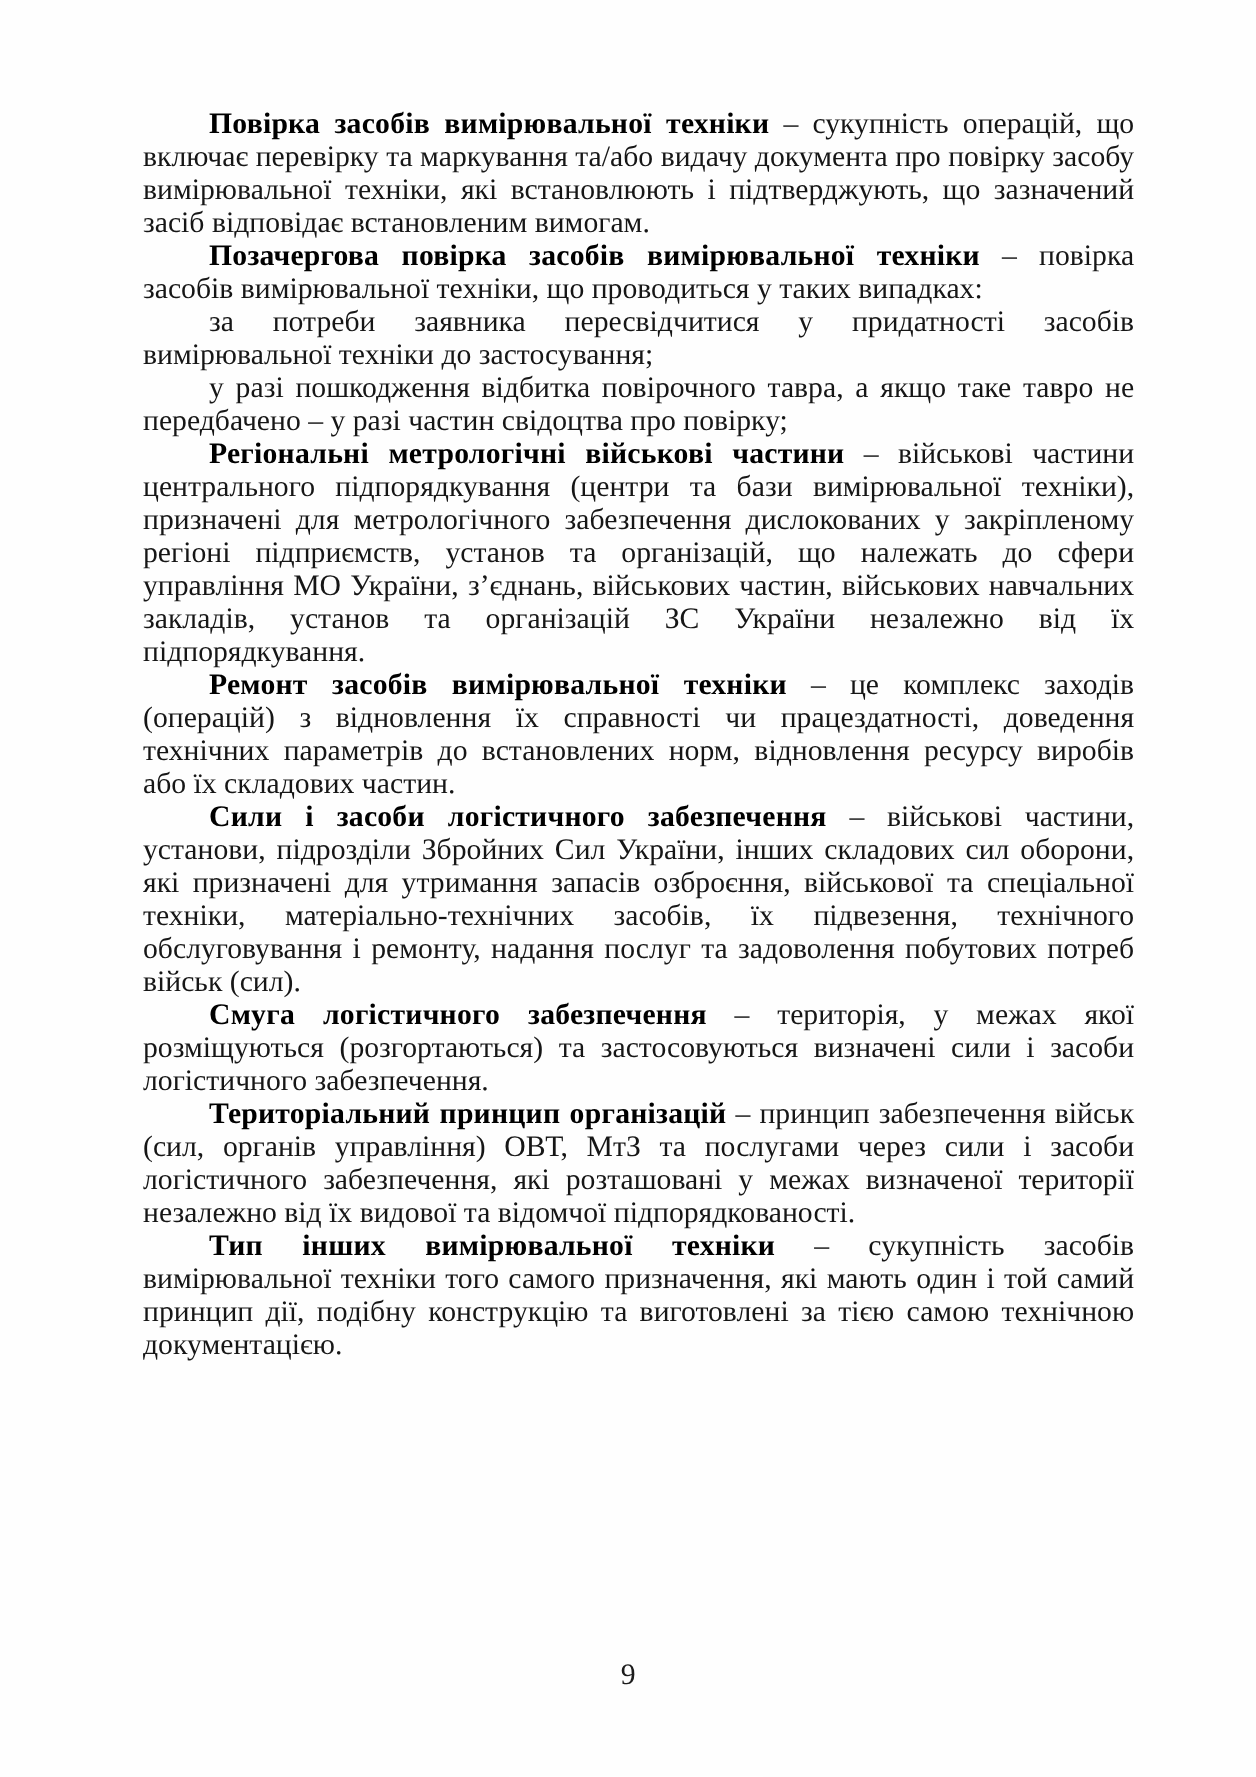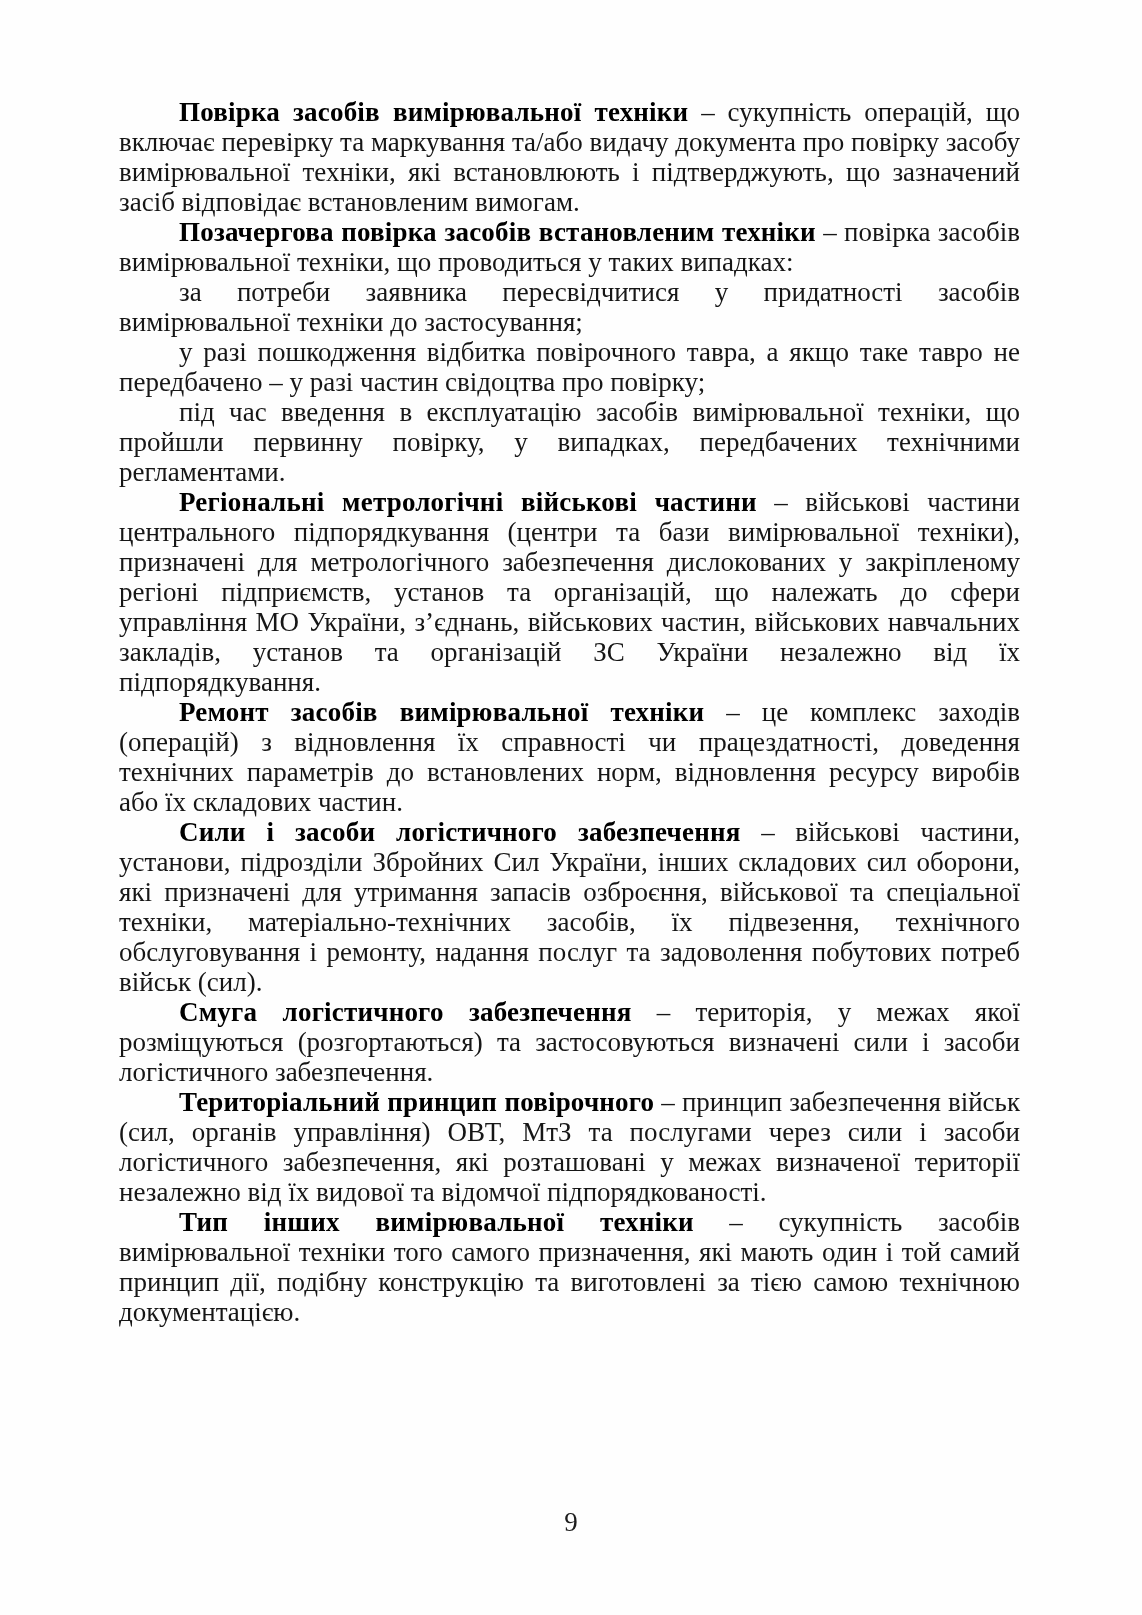--- a/index.html
+++ b/index.html
@@ -10,21 +10,21 @@
   .page {
     position: relative;
     width: 1142px;
     height: 1615px;
     background: #fefefe;
     font-family: "Liberation Serif", "DejaVu Serif", serif;
     overflow: hidden;
   }
   .text-block {
     position: absolute;
-    left: 119px;
+    left: 130px;
     top: 97px;
     width: 901px;
     font-size: 27px;
     line-height: 30px;
     text-align: justify;
     color: #161616;
   }
   .text-block p {
     margin: 0;
     padding: 0;
@@ -48,37 +48,36 @@
 </style>
 </head>
 <body>
 
 <div class="page">
 
   <div class="text-block">
 
     <p><b class="term">Повірка засобів вимірювальної техніки</b> <span>– сукупність операцій, що включає перевірку та маркування та/або видачу документа про повірку засобу вимірювальної техніки, які встановлюють і підтверджують, що зазначений засіб відповідає встановленим вимогам.</span></p>
 
-    <p><b class="term">Позачергова повірка засобів встановленим техніки</b> <span>– повірка засобів вимірювальної техніки, що проводиться у таких випадках:</span></p>
+    <p><b class="term">Позачергова повірка засобів вимірювальної техніки</b> <span>– повірка засобів вимірювальної техніки, що проводиться у таких випадках:</span></p>
 
     <p><span>за потреби заявника пересвідчитися у придатності засобів вимірювальної техніки до застосування;</span></p>
 
     <p><span>у разі пошкодження відбитка повірочного тавра, а якщо таке тавро не передбачено – у разі частин свідоцтва про повірку;</span></p>
 
-    <p><span>під час введення в експлуатацію засобів вимірювальної техніки, що пройшли первинну повірку, у випадках, передбачених технічними регламентами.</span></p>
 
     <p><b class="term">Регіональні метрологічні військові частини</b> <span>– військові частини центрального підпорядкування (центри та бази вимірювальної техніки), призначені для метрологічного забезпечення дислокованих у закріпленому регіоні підприємств, установ та організацій, що належать до сфери управління МО України, з’єднань, військових частин, військових навчальних закладів, установ та організацій ЗС України незалежно від їх підпорядкування.</span></p>
 
     <p><b class="term">Ремонт засобів вимірювальної техніки</b> <span>– це комплекс заходів (операцій) з відновлення їх справності чи працездатності, доведення технічних параметрів до встановлених норм, відновлення ресурсу виробів або їх складових частин.</span></p>
 
     <p><b class="term">Сили і засоби логістичного забезпечення</b> <span>– військові частини, установи, підрозділи Збройних Сил України, інших складових сил оборони, які призначені для утримання запасів озброєння, військової та спеціальної техніки, матеріально-технічних засобів, їх підвезення, технічного обслуговування і ремонту, надання послуг та задоволення побутових потреб військ (сил).</span></p>
 
     <p><b class="term">Смуга логістичного забезпечення</b> <span>– територія, у межах якої розміщуються (розгортаються) та застосовуються визначені сили і засоби логістичного забезпечення.</span></p>
 
-    <p><b class="term">Територіальний принцип повірочного</b> <span>– принцип забезпечення військ (сил, органів управління) ОВТ, МтЗ та послугами через сили і засоби логістичного забезпечення, які розташовані у межах визначеної території незалежно від їх видової та відомчої підпорядкованості.</span></p>
+    <p><b class="term">Територіальний принцип організацій</b> <span>– принцип забезпечення військ (сил, органів управління) ОВТ, МтЗ та послугами через сили і засоби логістичного забезпечення, які розташовані у межах визначеної території незалежно від їх видової та відомчої підпорядкованості.</span></p>
 
     <p><b class="term">Тип інших вимірювальної техніки</b> <span>– сукупність засобів вимірювальної техніки того самого призначення, які мають один і той самий принцип дії, подібну конструкцію та виготовлені за тією самою технічною документацією.</span></p>
 
   </div>
 
   <div class="page-number">9</div>
 
 </div>
 
 </body></html>

